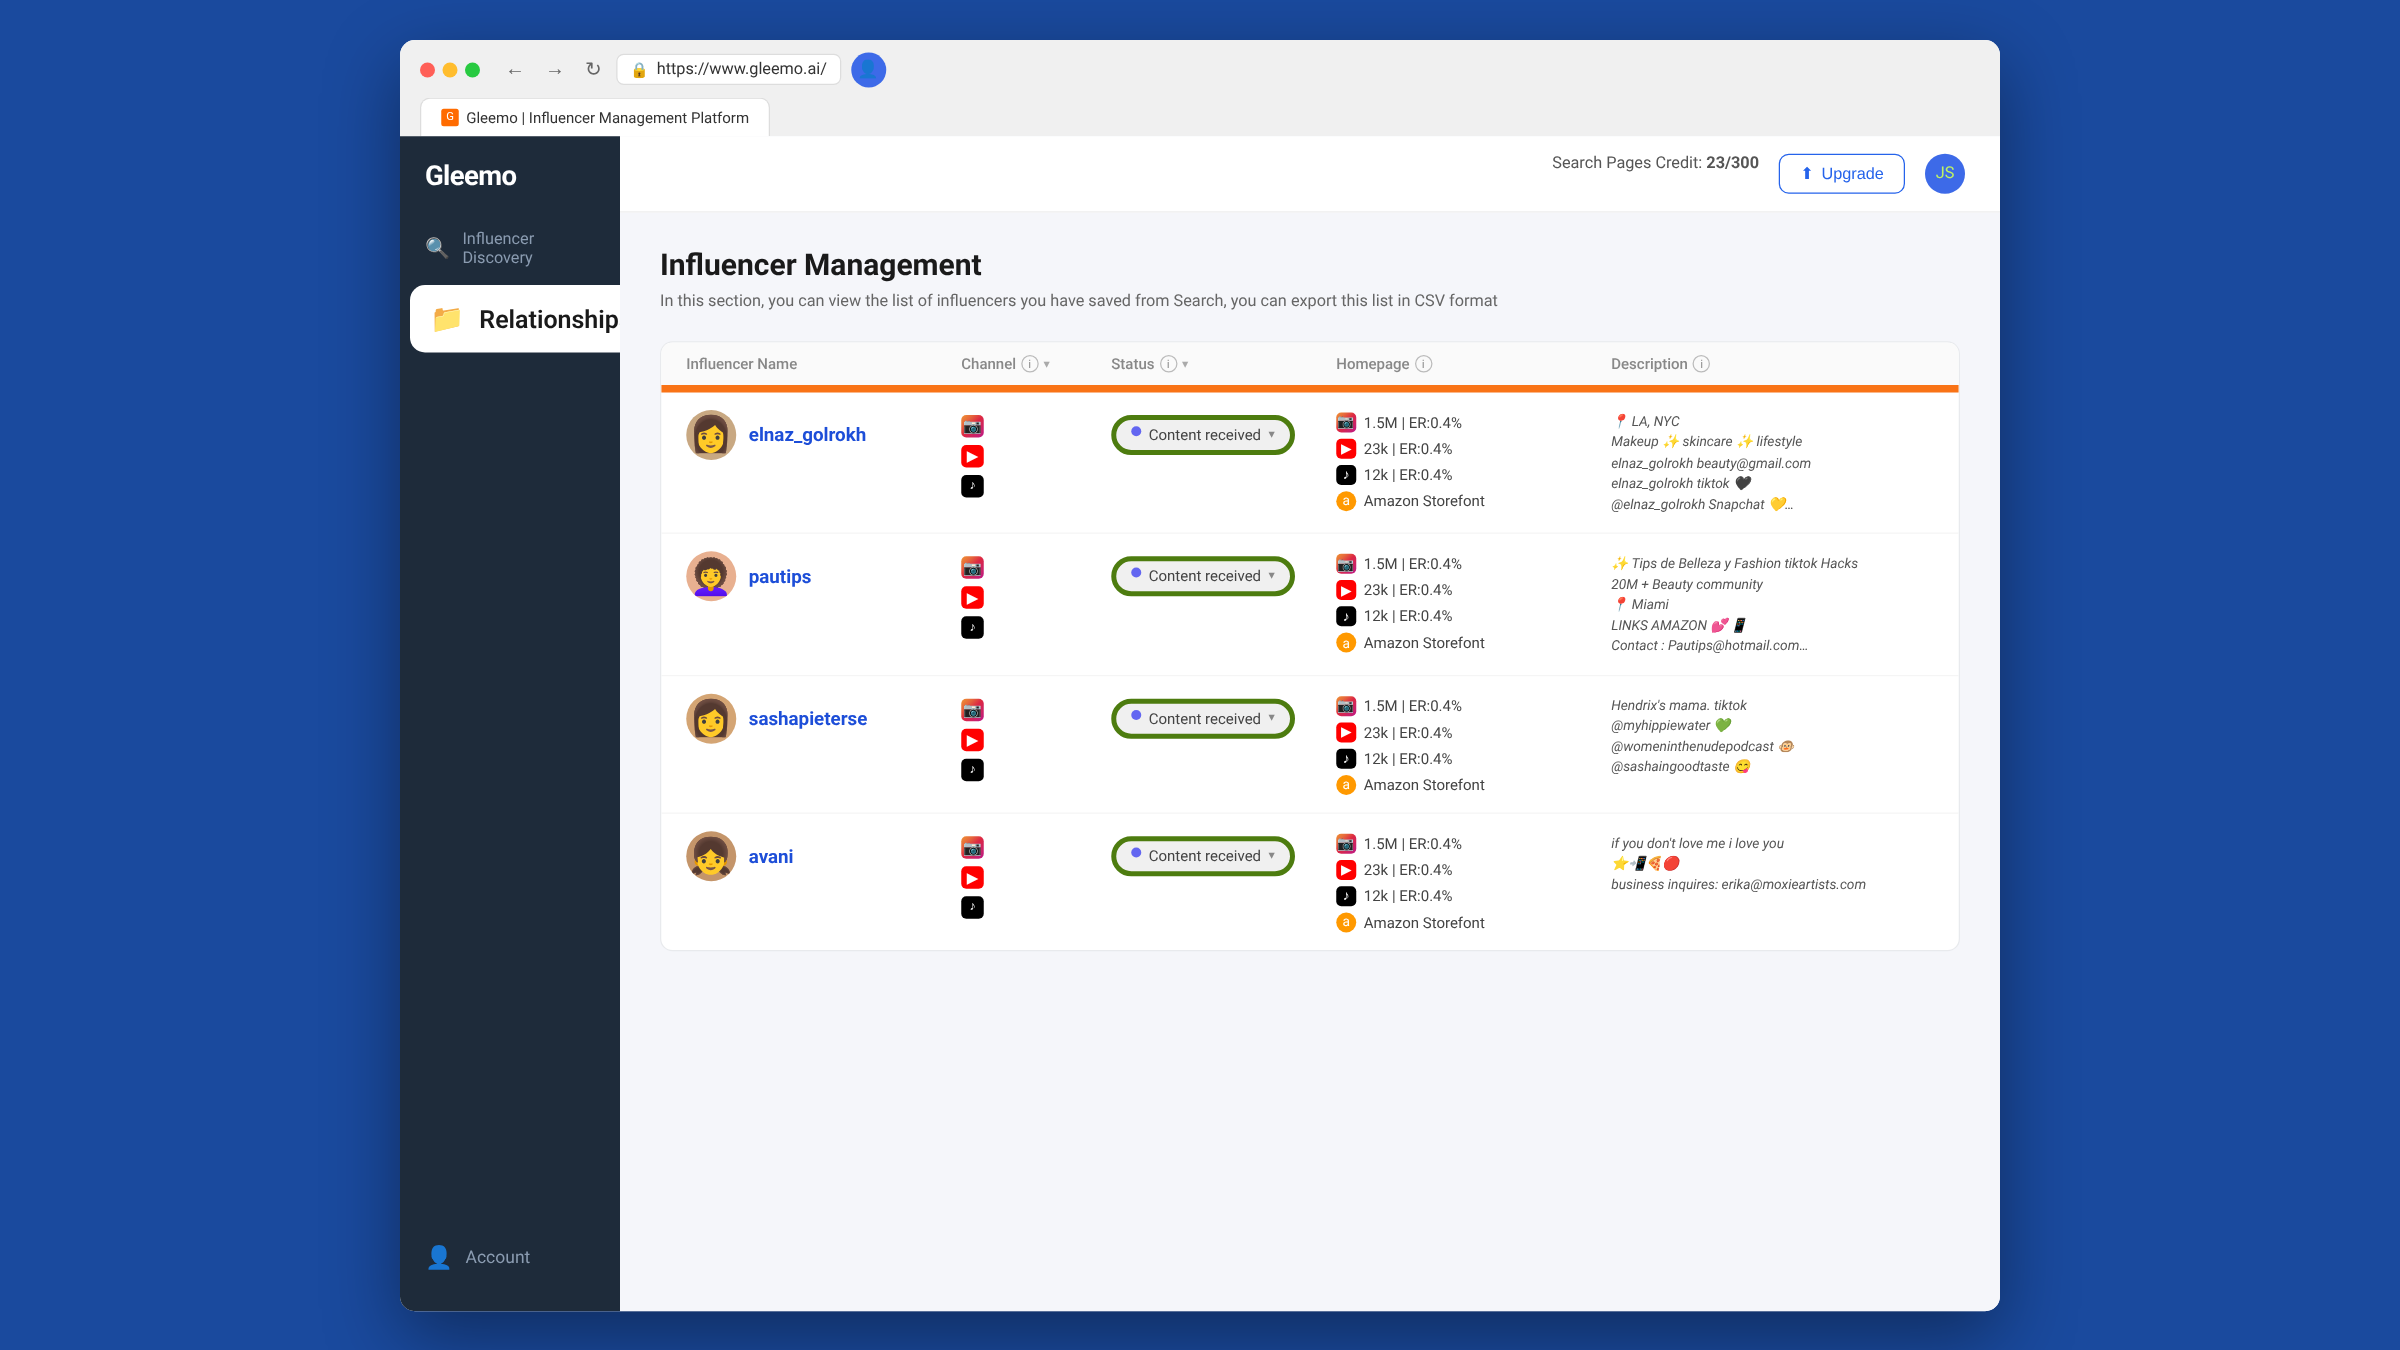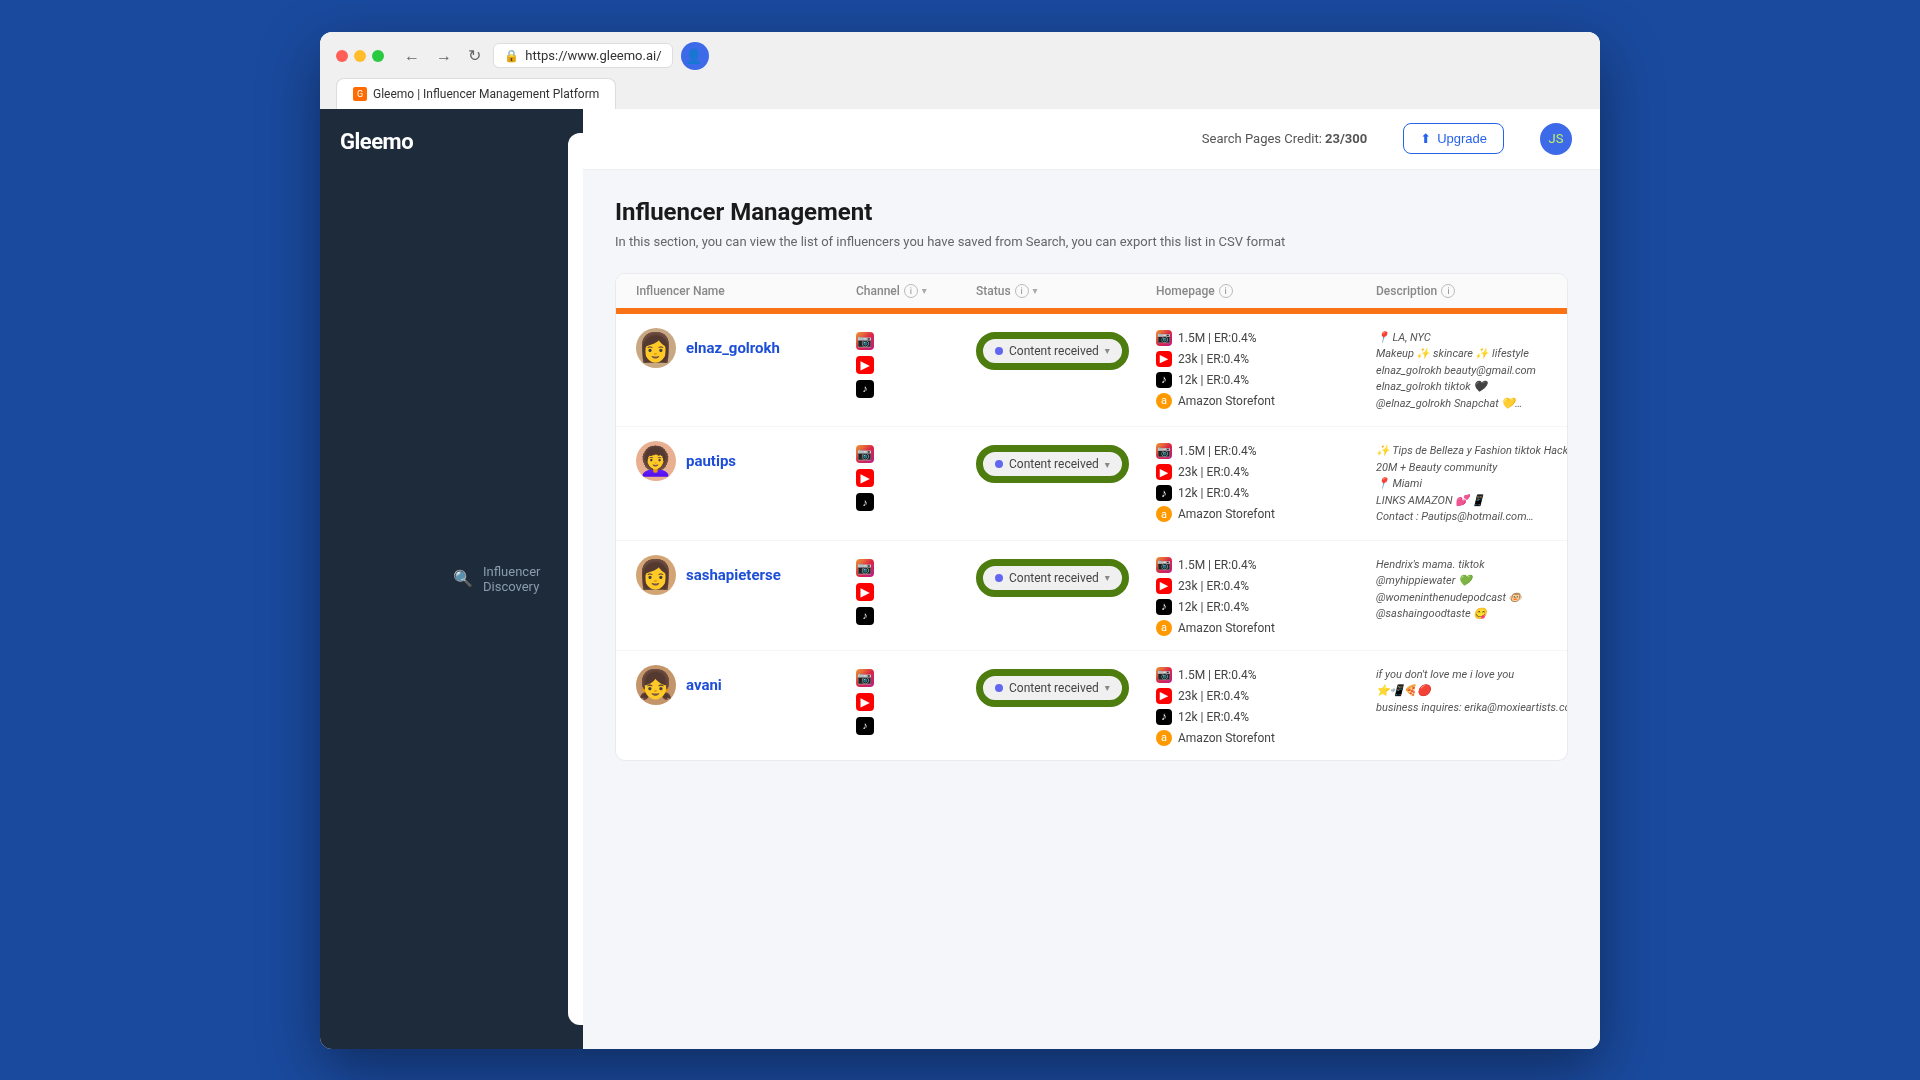--- a/index.html
+++ b/index.html
@@ -110,24 +110,24 @@
       color: white;
     }
     
     .app-container {
       display: flex;
       height: calc(100vh - 140px);
       min-height: 700px;
     }
     
     .sidebar {
-      width: 263px;
+      width: 176px;
       background: #1e2b3a;
       display: flex;
-      flex-direction: row;
+      flex-direction: column;
       padding: 20px 0;
       flex-shrink: 0;
     }
     .logo {
       color: white;
       font-size: 22px;
       font-weight: 700;
       padding: 0 20px 20px;
       letter-spacing: -0.5px;
     }
@@ -176,24 +176,22 @@
       flex: 1;
       background: #f5f6fa;
       overflow-y: auto;
       padding: 0;
     }
     
     .top-bar {
       background: white;
       padding: 14px 28px;
       display: flex;
-      align-items: center;
       justify-content: flex-end;
       border-bottom: 1px solid #eee;
-      gap: 20px;
     }
     .search-credit {
       font-size: 13px;
       color: #555;
       margin-right: 16px;
     }
     .search-credit strong { font-weight: 700; }
     .upgrade-btn {
       background: white;
       border: 1.5px solid #2563eb;
@@ -343,24 +341,23 @@
       font-size: 12px;
     }
     .ig-icon { background: linear-gradient(135deg, #f09433, #e6683c, #dc2743, #cc2366, #bc1888); color: white; }
     .yt-icon { background: #ff0000; color: white; }
     .tt-icon { background: #000; color: white; font-size: 10px; }
     .amz-icon { background: #ff9900; color: white; border-radius: 50%; font-size: 10px; }
     
     .status-cell { padding-top: 4px; }
     .status-badge {
       display: inline-flex;
-      align-items: center;
       gap: 6px;
       background: #f0f0f0;
-      border: 7px solid #4d7c0f;
+      border: 4px solid #4d7c0f;
       border-radius: 20px;
       padding: 5px 12px;
       font-size: 12px;
       color: #444;
       cursor: pointer;
     }
     .status-dot {
       width: 8px;
       height: 8px;
       border-radius: 50%;

